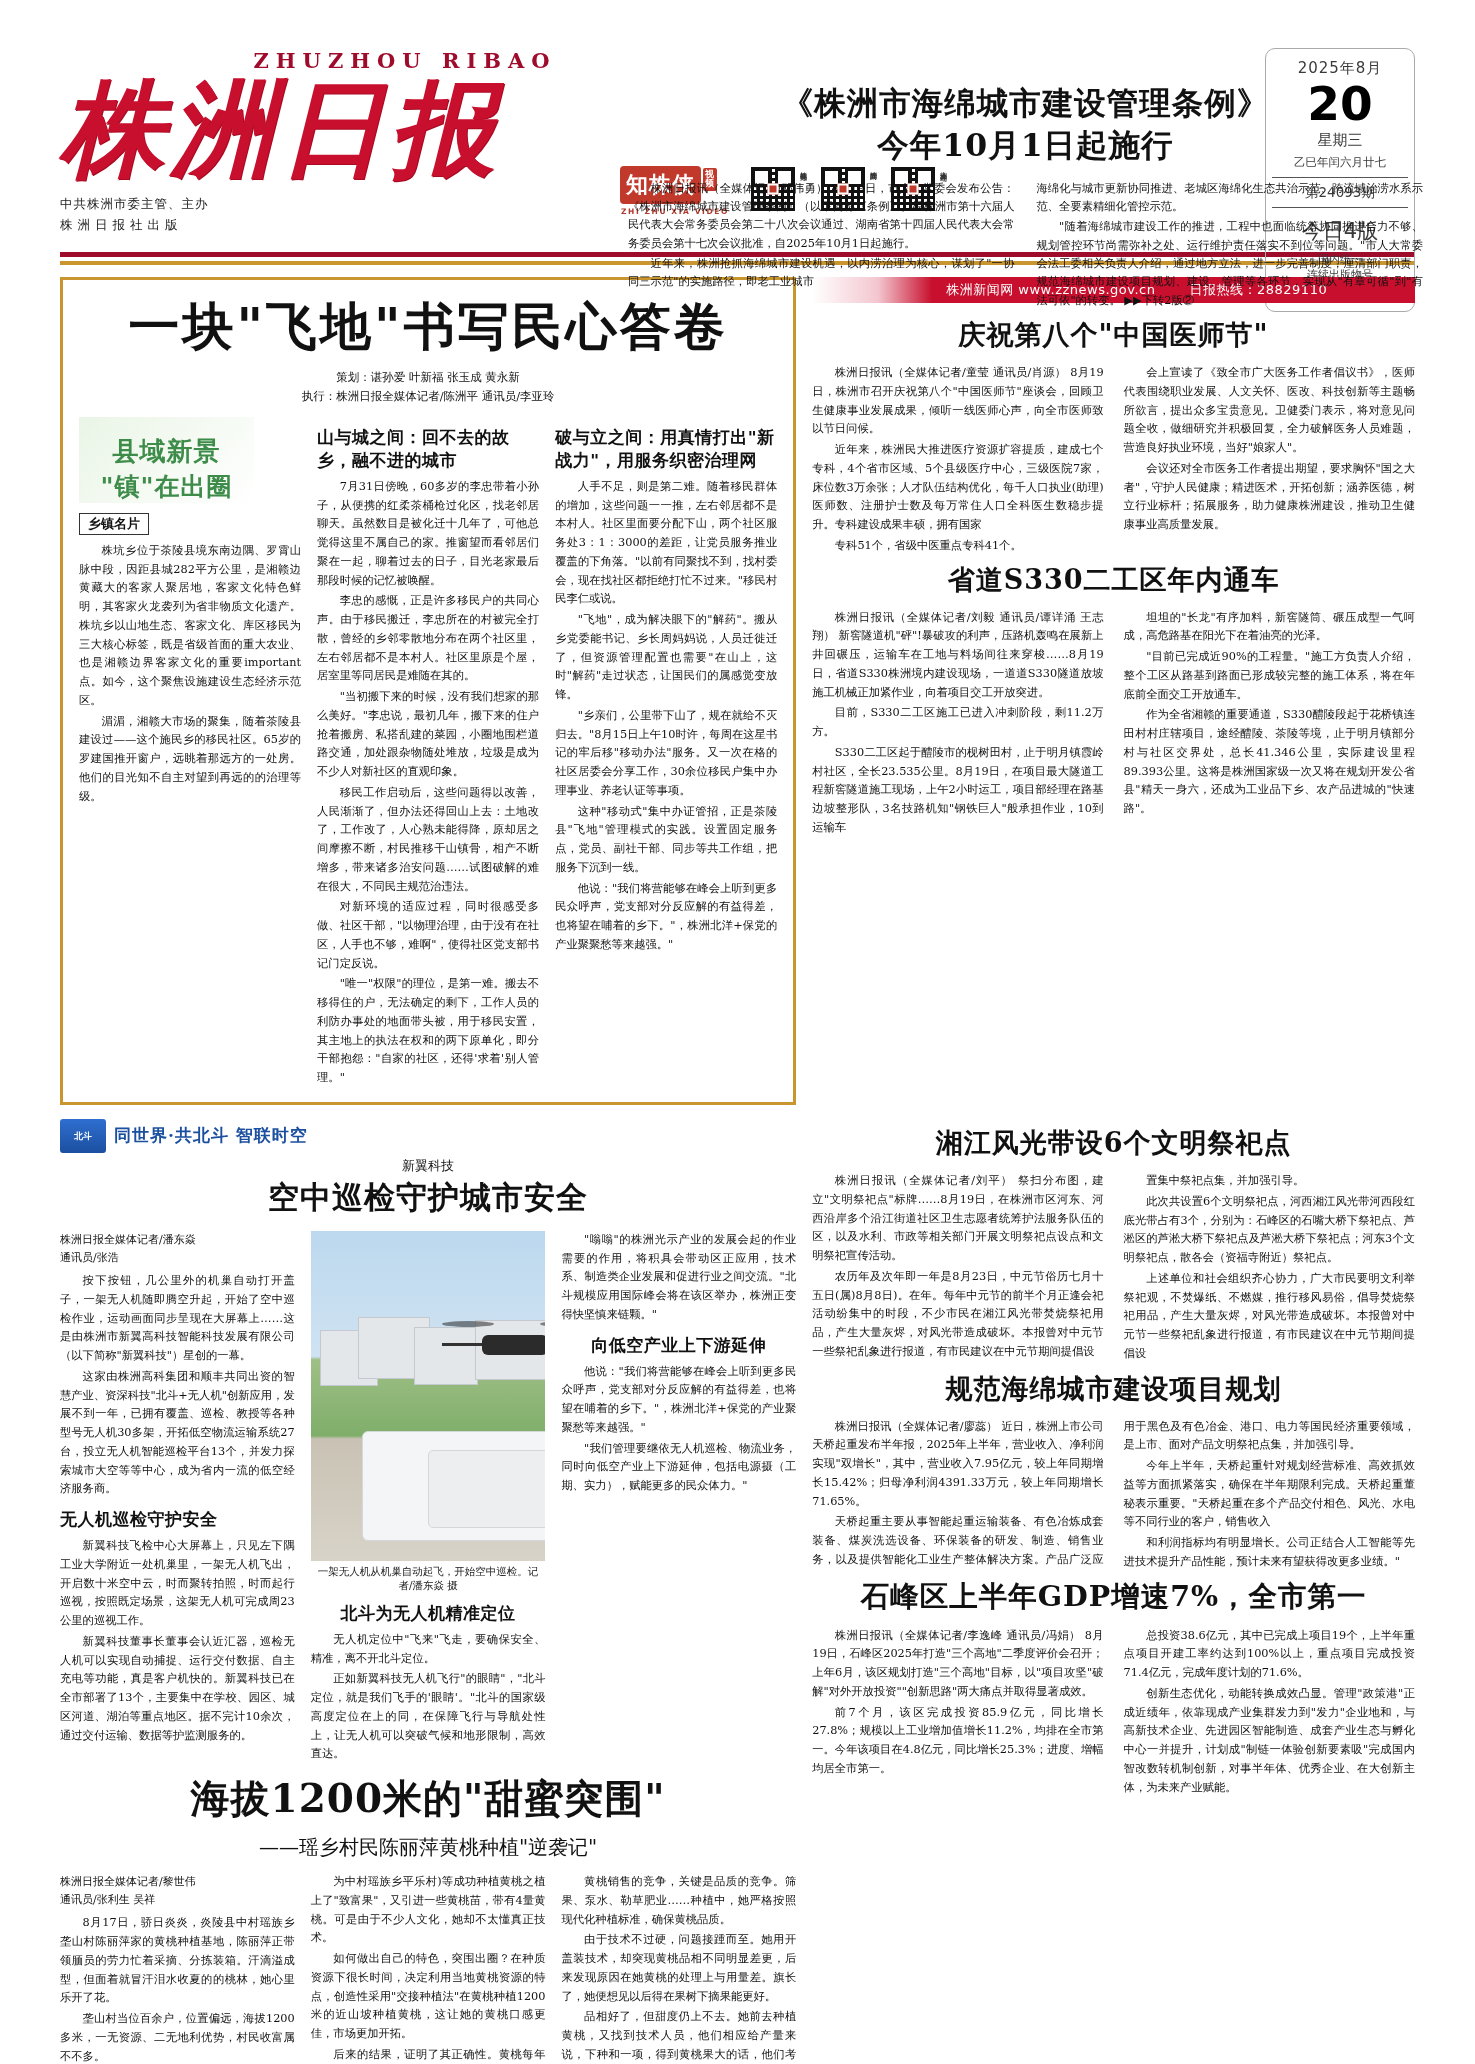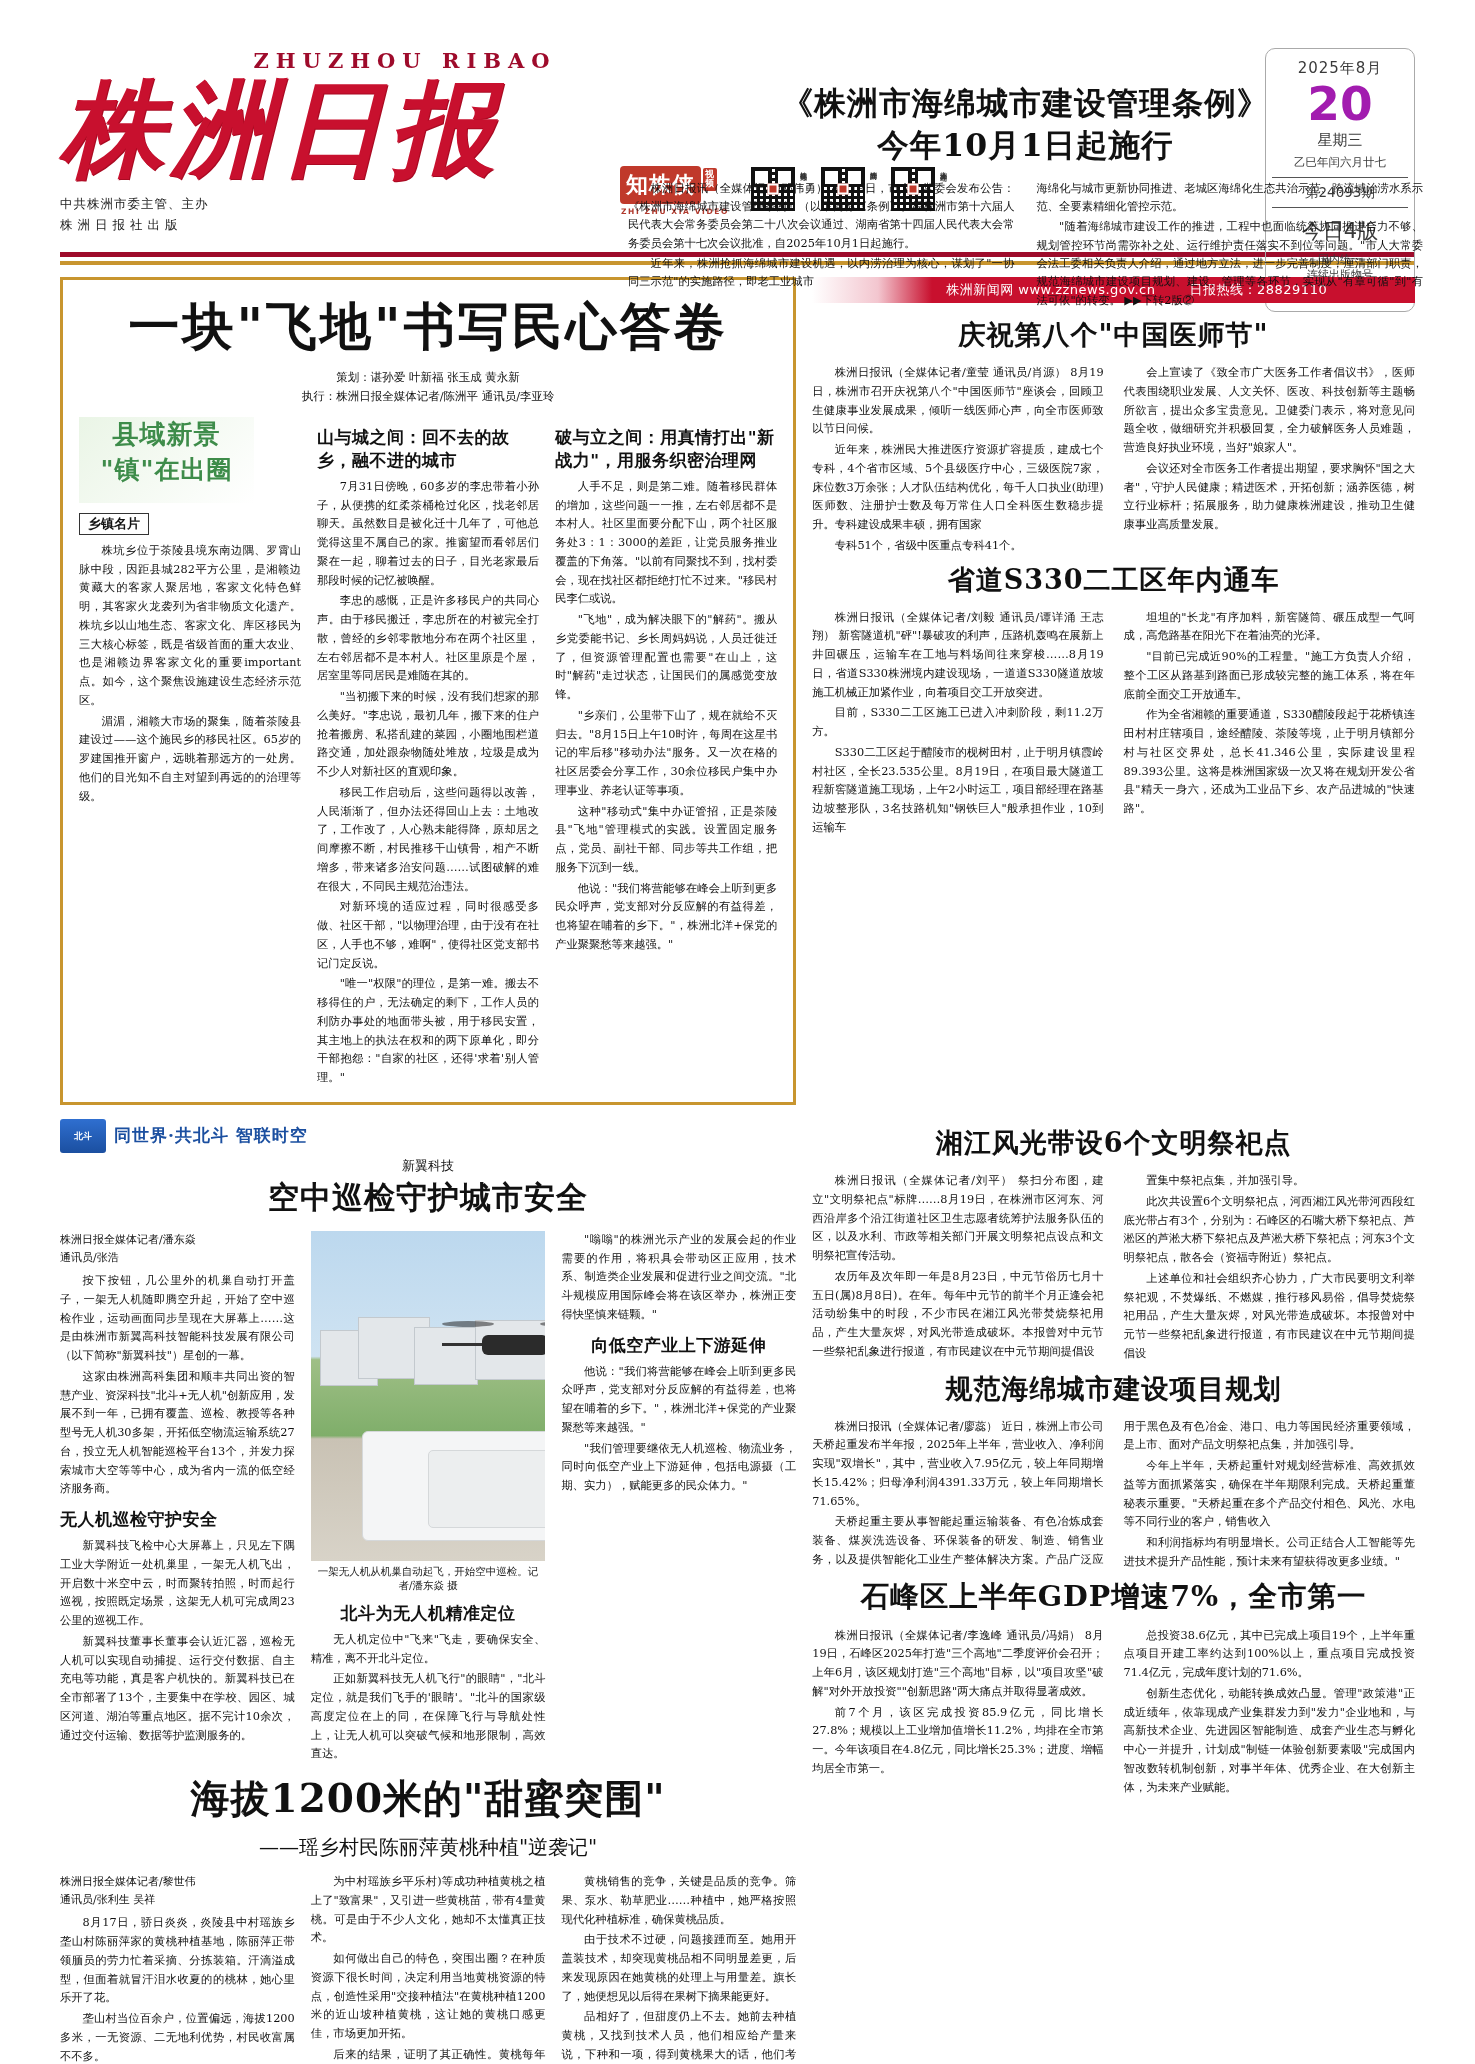--- a/index.html
+++ b/index.html
@@ -55,21 +55,21 @@
   .qr-center { position:absolute; left:50%; top:50%; transform:translate(-50%,-50%);
       width:11px; height:11px; background:#c0392b; border:2px solid #fff; z-index:2; }
   .qr-label { writing-mode:vertical-rl; font-size:7px; color:#333; letter-spacing:0.5px;
       height:46px; }
 
   .mh-date {
     width:150px; margin-left:auto; border:1.5px solid #aaa; border-radius:10px;
     text-align:center; padding:10px 6px 12px; color:#3a3a3a;
   }
   .d-ym { font-size:15px; letter-spacing:1px; }
-  .d-day { font-size:47px; font-weight:bold; line-height:1; margin:2px 0 4px; color:#a21caf; }
+  .d-day { font-size:47px; font-weight:bold; line-height:1; margin:2px 0 4px; color:#000000; }
   .d-week { font-size:15px; }
   .d-lunar { font-size:11.5px; margin-top:5px; }
   .d-issue { font-size:13.5px; padding:6px 0 5px; margin-top:7px;
       border-top:1.5px solid #555; border-bottom:1.5px solid #555; }
   .d-pages { font-size:21px; margin-top:9px; }
   .d-cn1 { font-size:11px; margin-top:7px; }
   .d-cn2 { font-size:11px; }
   .d-cn3 { font-size:12.5px; margin-top:2px; letter-spacing:0.5px; }
 
   
@@ -94,21 +94,21 @@
   
   .lead-box { border:3px solid #c8952f; padding:16px 16px 12px; }
   .lead-head { text-align:center; font-family:"DejaVu Serif","Liberation Serif",serif;
       font-weight:bold; font-size:51px; letter-spacing:3px; line-height:1.18; }
   .lead-byline { text-align:center; font-size:11.5px; line-height:1.6; margin-top:12px;
       font-family:"DejaVu Serif","Liberation Serif",serif; }
 
   .lead-body { display:flex; gap:16px; margin-top:12px; }
   .lb-col { flex:1; }
   .xy-logo { width:175px; height:86px; background:linear-gradient(135deg,#eaf5e6,#fff);
-      display:flex; align-items:center; justify-content:flex-start; flex-direction:column;
+      display:flex; align-items:center; justify-content:flex-end; flex-direction:column;
       color:#3e8c4a; font-family:"DejaVu Serif","Liberation Serif",serif;
       font-weight:bold; margin-bottom:10px; }
   .xy-l1 { font-size:26px; letter-spacing:1px; }
   .xy-l2 { font-size:25px; letter-spacing:1px; margin-top:1px; }
   .tagbox { border:1.5px solid #333; display:inline-block; padding:1px 8px;
       font-size:13px; font-weight:bold; margin-bottom:7px;
       font-family:"DejaVu Serif","Liberation Serif",serif; }
   .txt { font-size:11.3px; line-height:1.66; text-align:justify;
       font-family:"DejaVu Serif","Liberation Serif",serif; }
   .txt p { margin:0 0 2px; text-indent:2em; }

